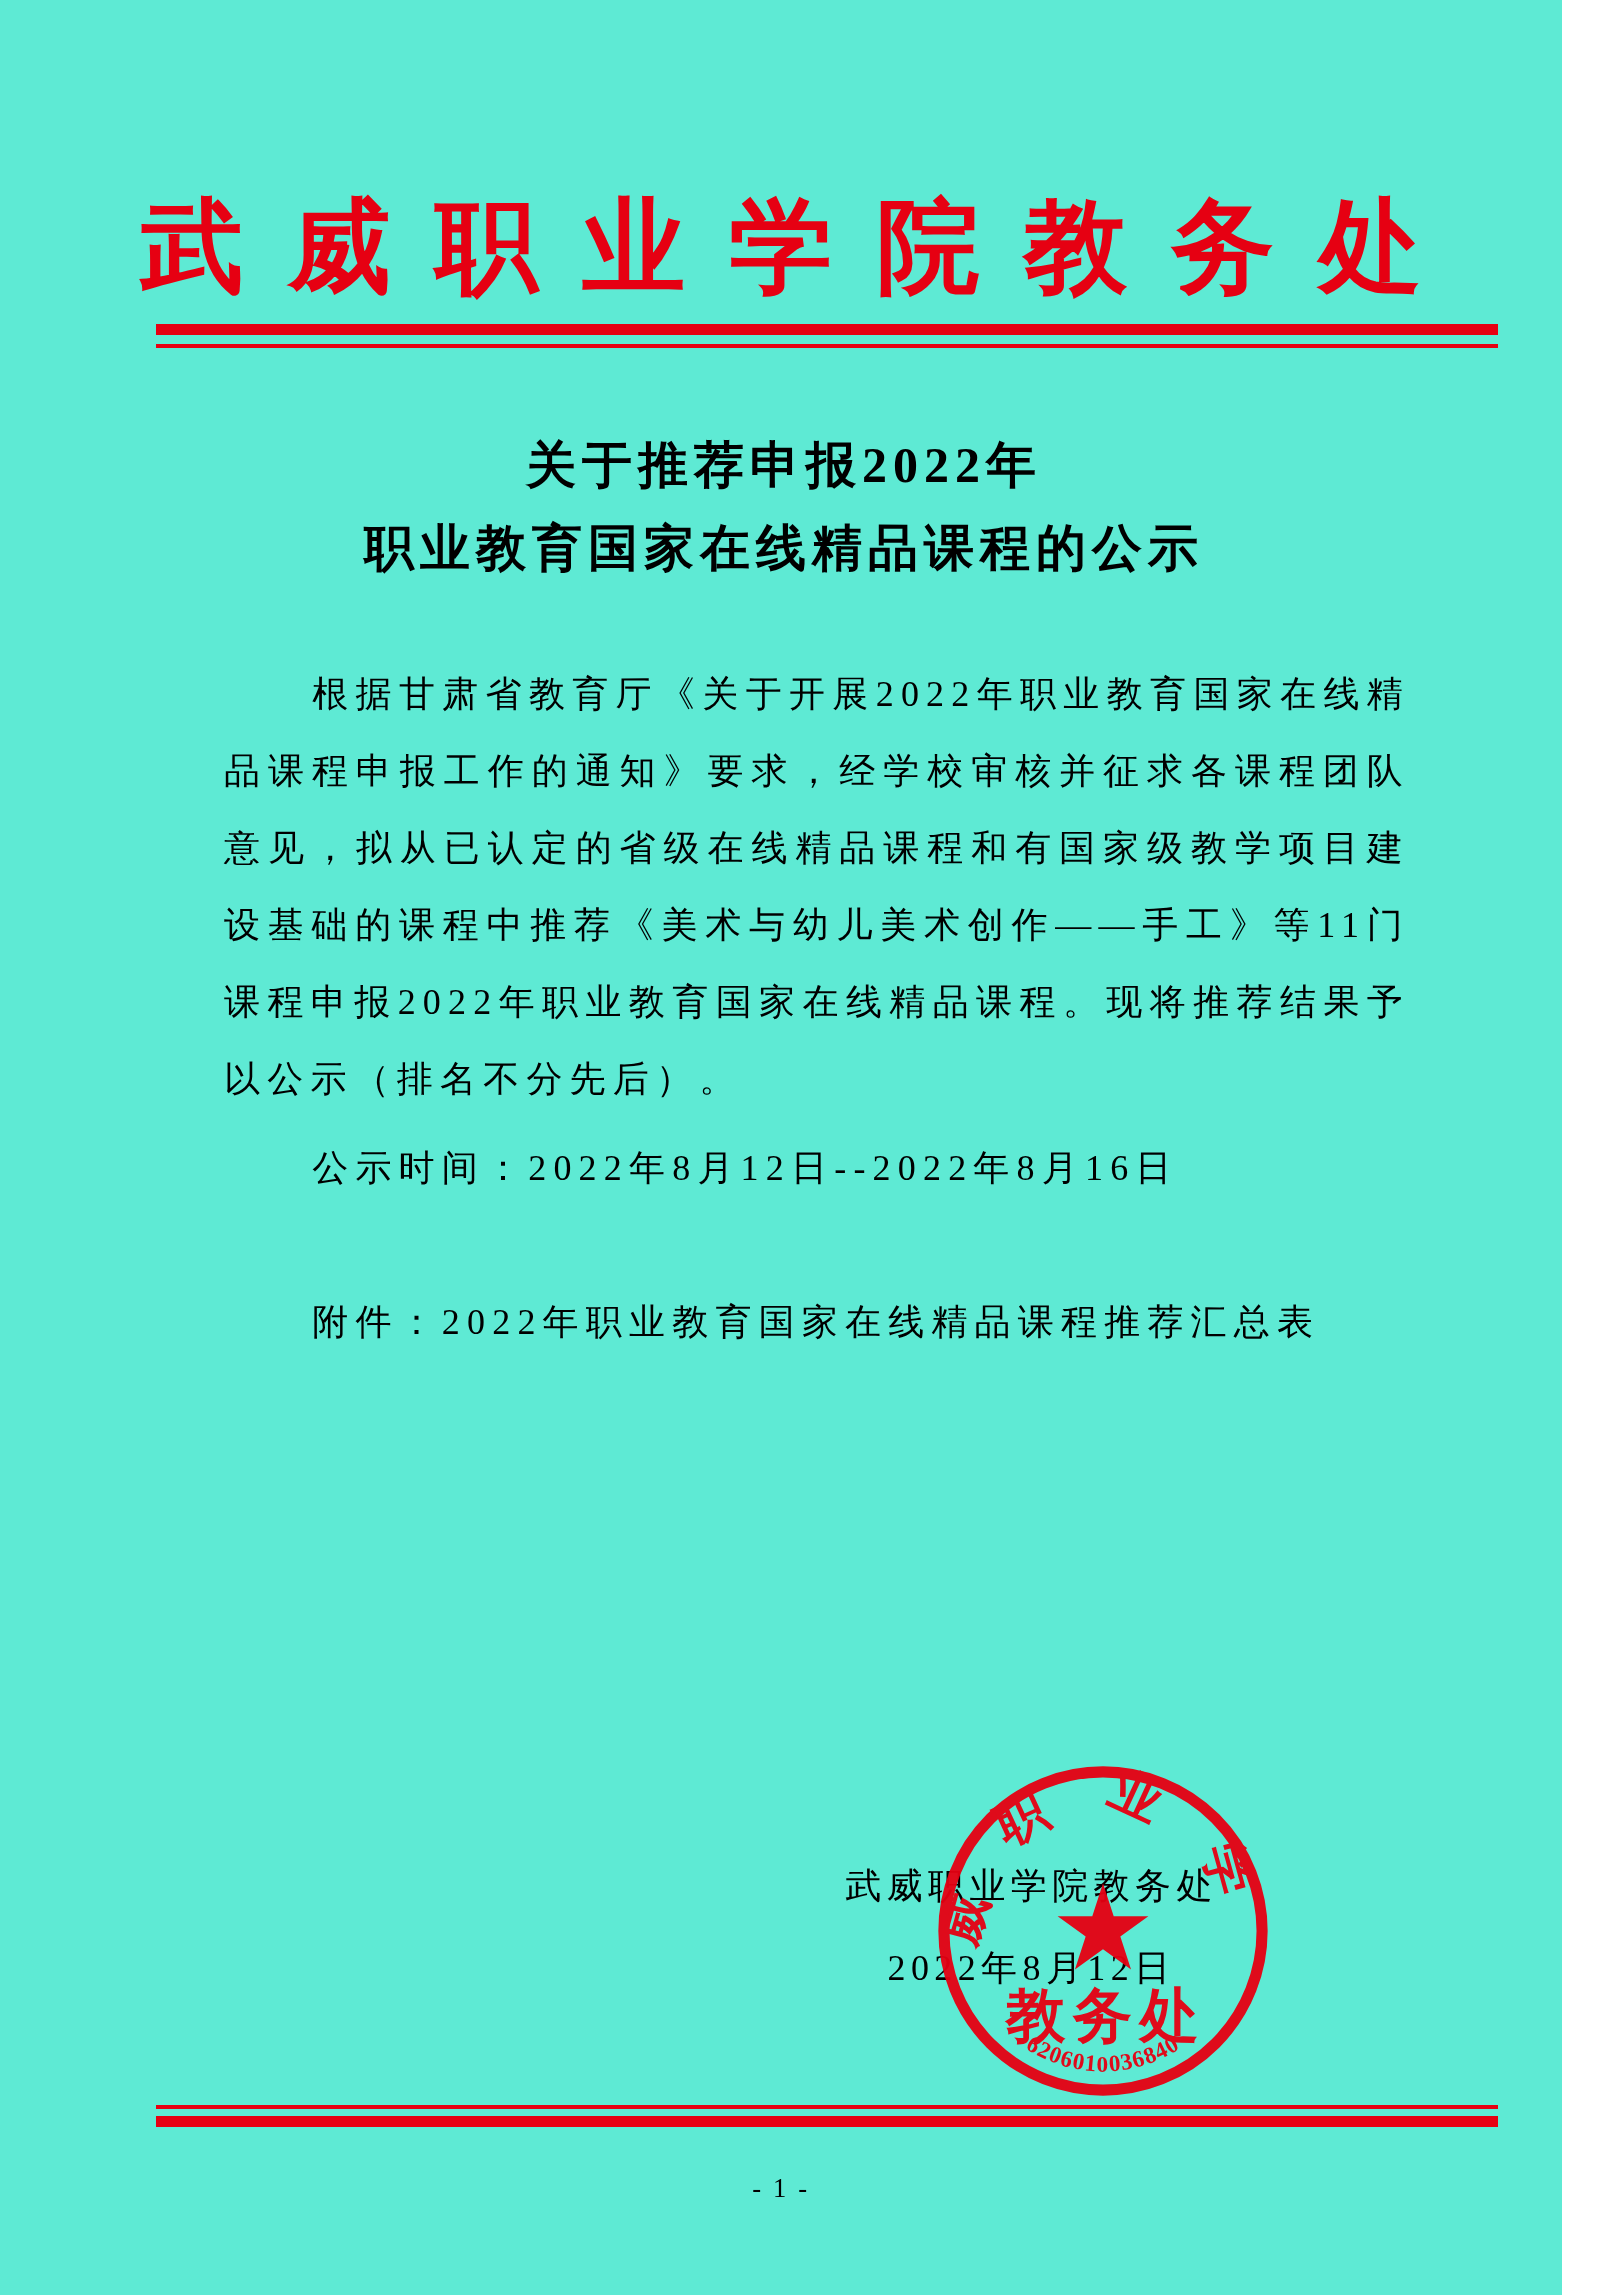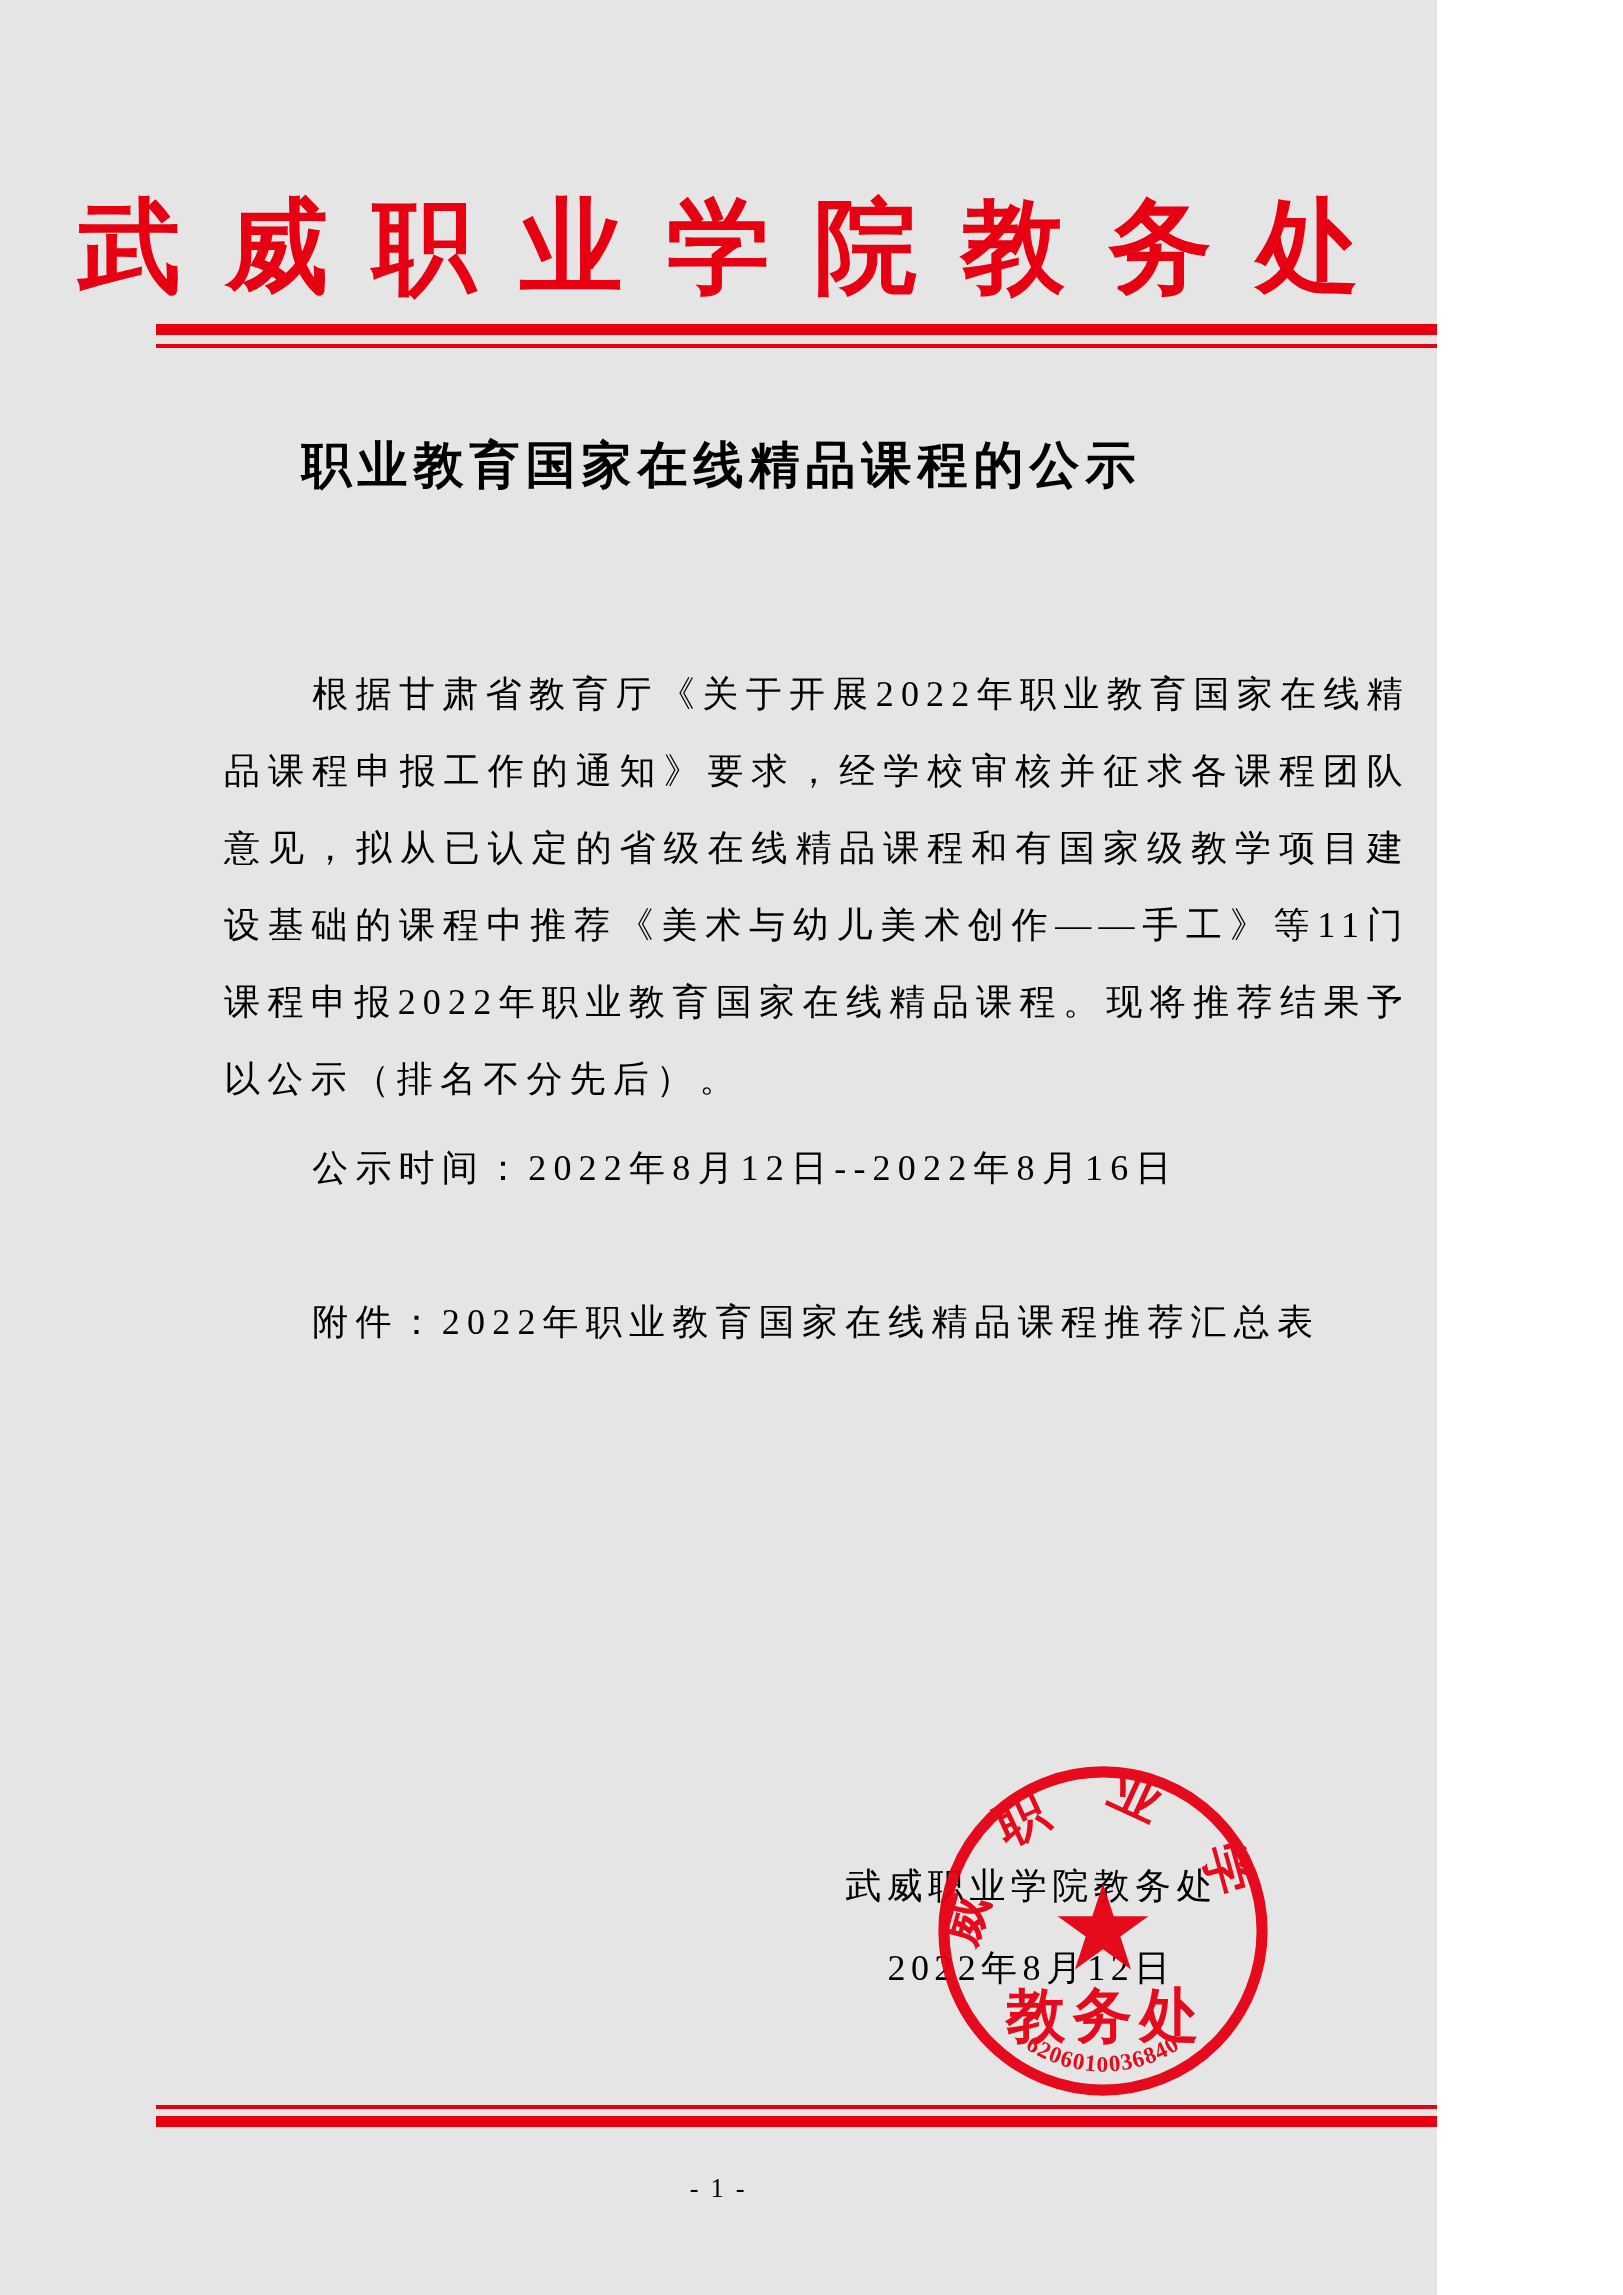--- a/index.html
+++ b/index.html
@@ -1,19 +1,19 @@
 <!DOCTYPE html>
 <html style="font-size:8.5px"><head>
 <meta charset="utf-8">
 <style>
   html,body{margin:0;padding:0;background:#ffffff;}
   #page{
     position:relative;
-    width:1437px;height:2295px;
-    background:#e5e5e5;
+    width:1562px;height:2295px;
+    background:#5eead4;
     font-family:"Liberation Serif", serif;
     overflow:hidden;
   }
   
   .letterhead{
     position:absolute;top:188px;left:0;width:100%;
     text-align:center;
     font-size:103px;line-height:1.15;font-weight:bold;
     color:#e60012;
     letter-spacing:0.43em;padding-left:0.43em;box-sizing:border-box;
@@ -66,20 +66,21 @@
 <body>
 
 <div id="page">
 
   <div class="letterhead">武威职业学院教务处</div>
 
   <div class="rule rule-thick-top"></div>
   <div class="rule rule-thin-top"></div>
 
   <div class="doc-title">
+    <div>关于推荐申报2022年</div>
     <div>职业教育国家在线精品课程的公示</div>
   </div>
 
   <div class="body-text">
     <p>根据甘肃省教育厅《关于开展2022年职业教育国家在线精品课程申报工作的通知》要求，经学校审核并征求各课程团队意见，拟从已认定的省级在线精品课程和有国家级教学项目建设基础的课程中推荐《美术与幼儿美术创作——手工》等11门课程申报2022年职业教育国家在线精品课程。现将推荐结果予以公示（排名不分先后）。</p>
     <p>公示时间：2022年8月12日--2022年8月16日</p>
     <p class="attachment">附件：2022年职业教育国家在线精品课程推荐汇总表</p>
   </div>
 
   <div class="signature">

